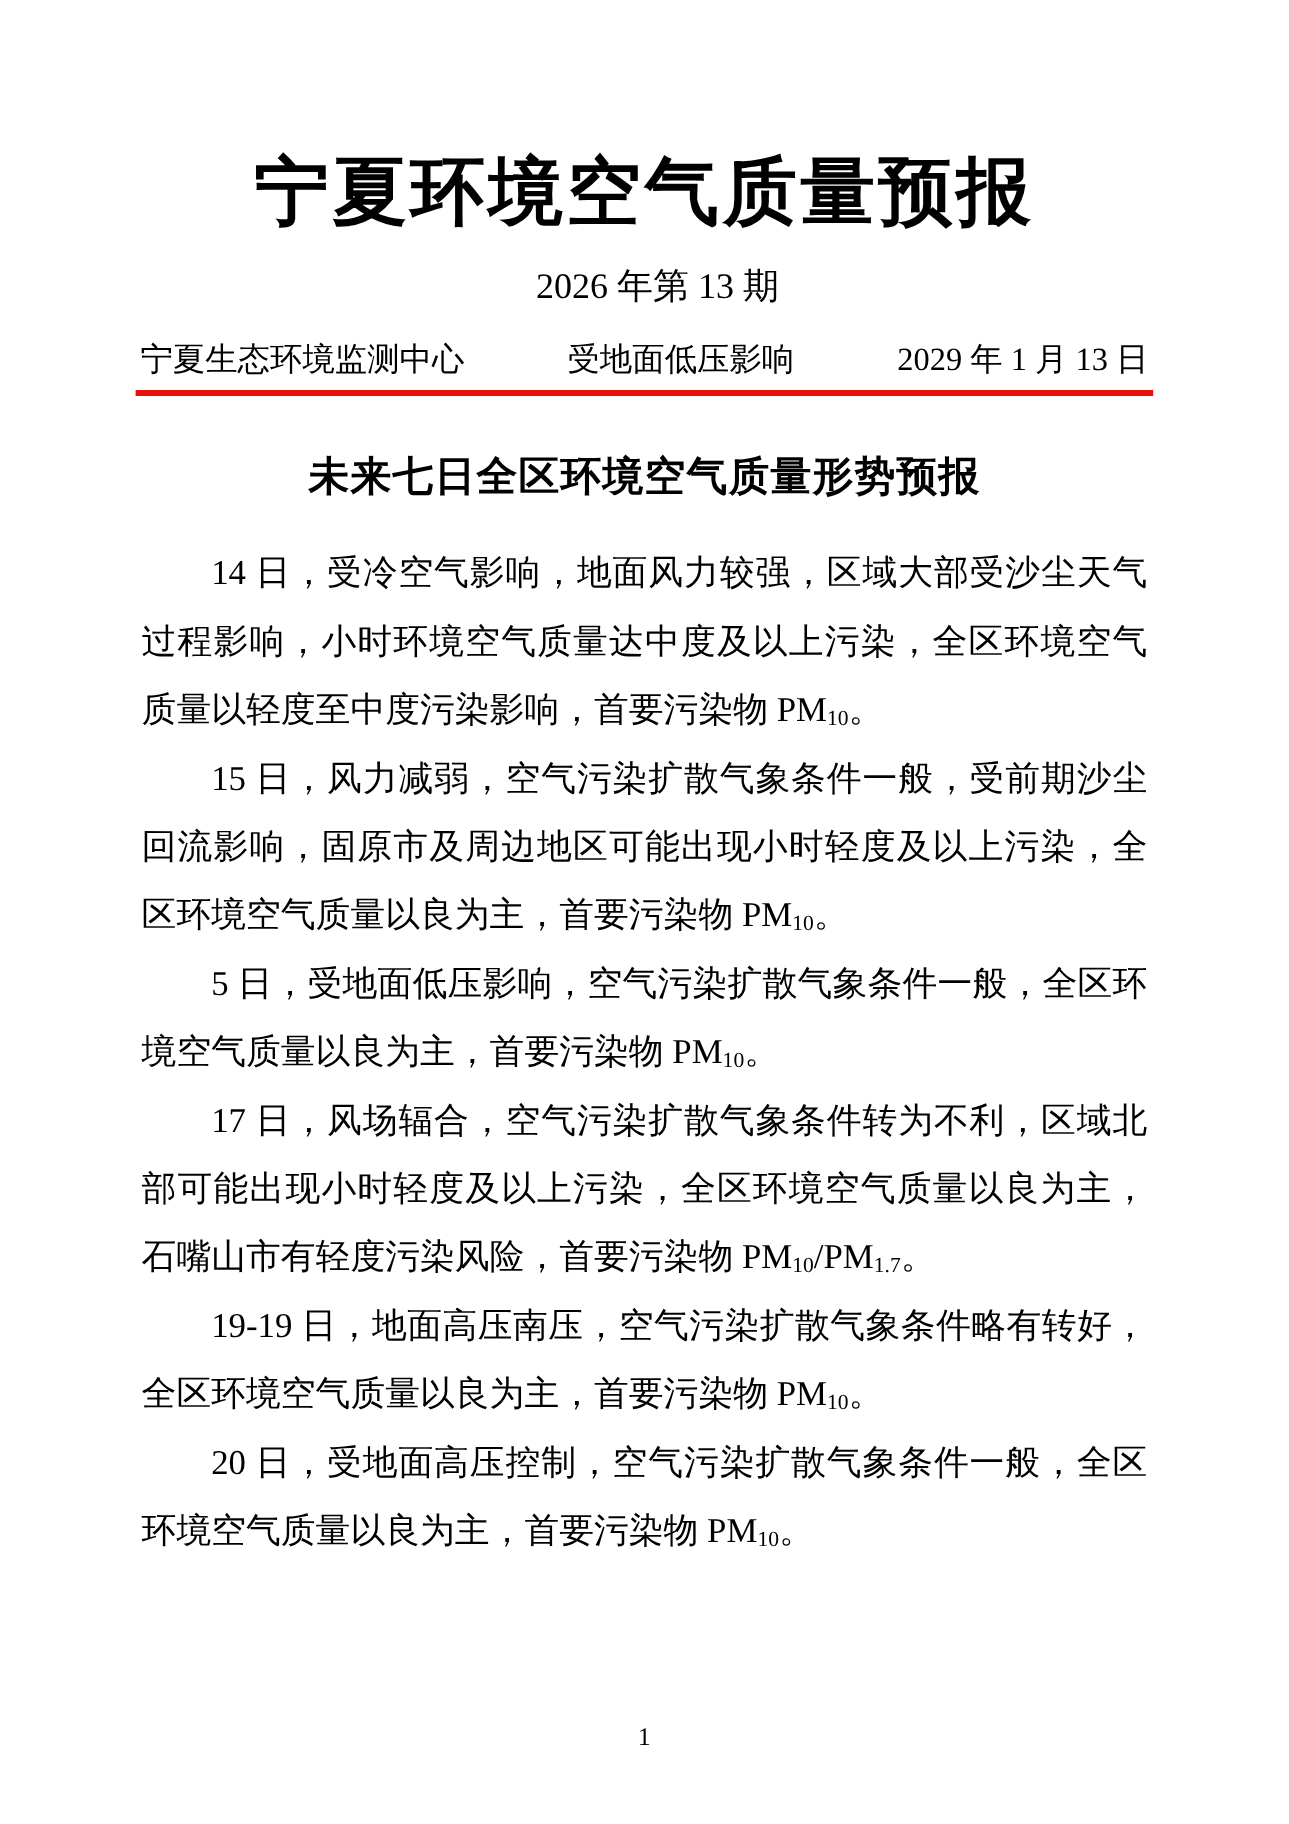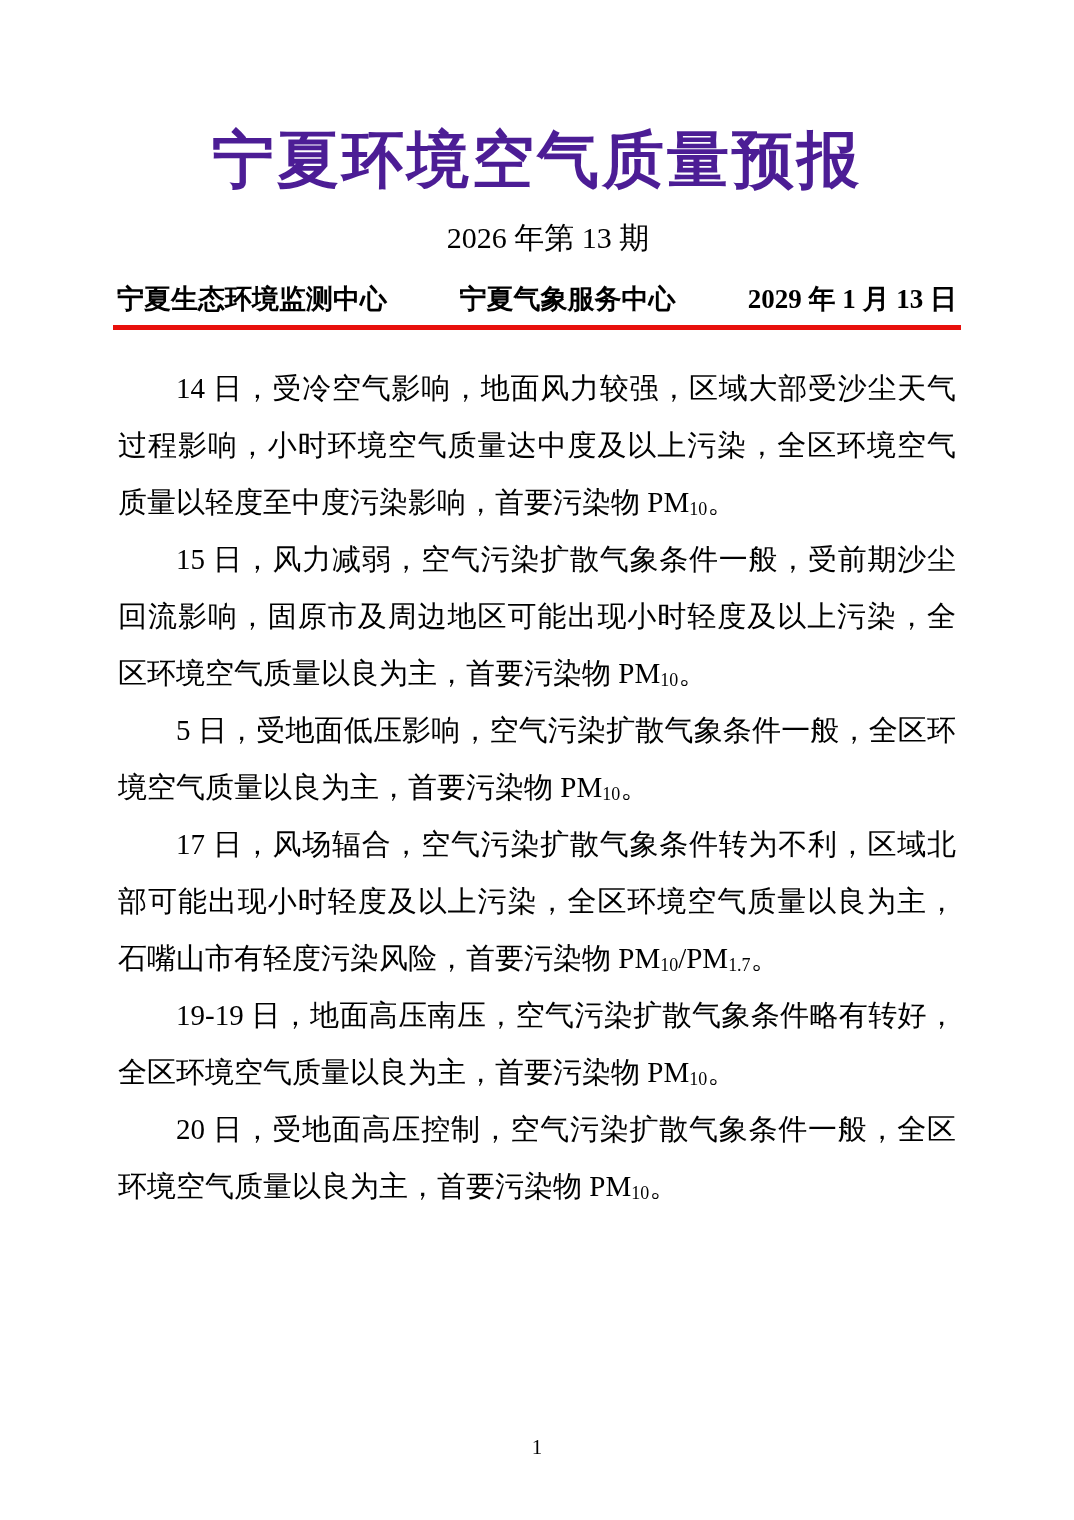--- a/index.html
+++ b/index.html
@@ -21,37 +21,37 @@
     height: 1520px;
   }
   .doc-title {
     margin: 0;
     padding-top: 118px;
     text-align: center;
     font-size: 62px;
     font-weight: bold;
     letter-spacing: 3px;
     font-family: "Liberation Serif", "DejaVu Serif", serif;
-    color: #4c1d95;
+    color: #000000;
   }
   .issue-line {
     margin-top: 16px;
     text-align: center;
     font-size: 30px;
     font-weight: normal;
     padding-left: 22px;
   }
   .org-row {
     width: 840px;
     margin: 22px auto 0 auto;
     display: flex;
     justify-content: space-between;
     align-items: baseline;
     font-size: 27px;
-    font-weight: bold;
+    font-weight: normal;
     white-space: nowrap;
   }
   .red-rule {
     width: 848px;
     height: 5px;
     margin: 8px auto 0 auto;
     background: #E8100C;
     border: none;
   }
   .section-title {
@@ -92,26 +92,27 @@
 <body>
 
 <div class="page">
 
   <h1 class="doc-title">宁夏环境空气质量预报</h1>
 
   <div class="issue-line">2026 年第 13 期</div>
 
   <div class="org-row">
     <span>宁夏生态环境监测中心</span>
-    <span>宁夏气象服务中心</span>
+    <span>受地面低压影响</span>
     <span>2029 年 1 月 13 日</span>
   </div>
 
   <div class="red-rule"></div>
 
+  <h2 class="section-title">未来七日全区环境空气质量形势预报</h2>
 
   <div class="body-text" id="paragraphs">
       <p class="para"><span>14 日，受冷空气影响，地面风力较强，区域大部受沙尘天气过程影响，小时环境空气质量达中度及以上污染，全区环境空气质量以轻度至中度污染影响，首要污染物 PM</span><sub>10</sub><span>。</span></p>
       <p class="para"><span>15 日，风力减弱，空气污染扩散气象条件一般，受前期沙尘回流影响，固原市及周边地区可能出现小时轻度及以上污染，全区环境空气质量以良为主，首要污染物 PM</span><sub>10</sub><span>。</span></p>
       <p class="para"><span>5 日，受地面低压影响，空气污染扩散气象条件一般，全区环境空气质量以良为主，首要污染物 PM</span><sub>10</sub><span>。</span></p>
       <p class="para"><span>17 日，风场辐合，空气污染扩散气象条件转为不利，区域北部可能出现小时轻度及以上污染，全区环境空气质量以良为主，石嘴山市有轻度污染风险，首要污染物 PM</span><sub>10</sub><span>/PM</span><sub>1.7</sub><span>。</span></p>
       <p class="para"><span>19-19 日，地面高压南压，空气污染扩散气象条件略有转好，全区环境空气质量以良为主，首要污染物 PM</span><sub>10</sub><span>。</span></p>
       <p class="para"><span>20 日，受地面高压控制，空气污染扩散气象条件一般，全区环境空气质量以良为主，首要污染物 PM</span><sub>10</sub><span>。</span></p>
     </div>
 

